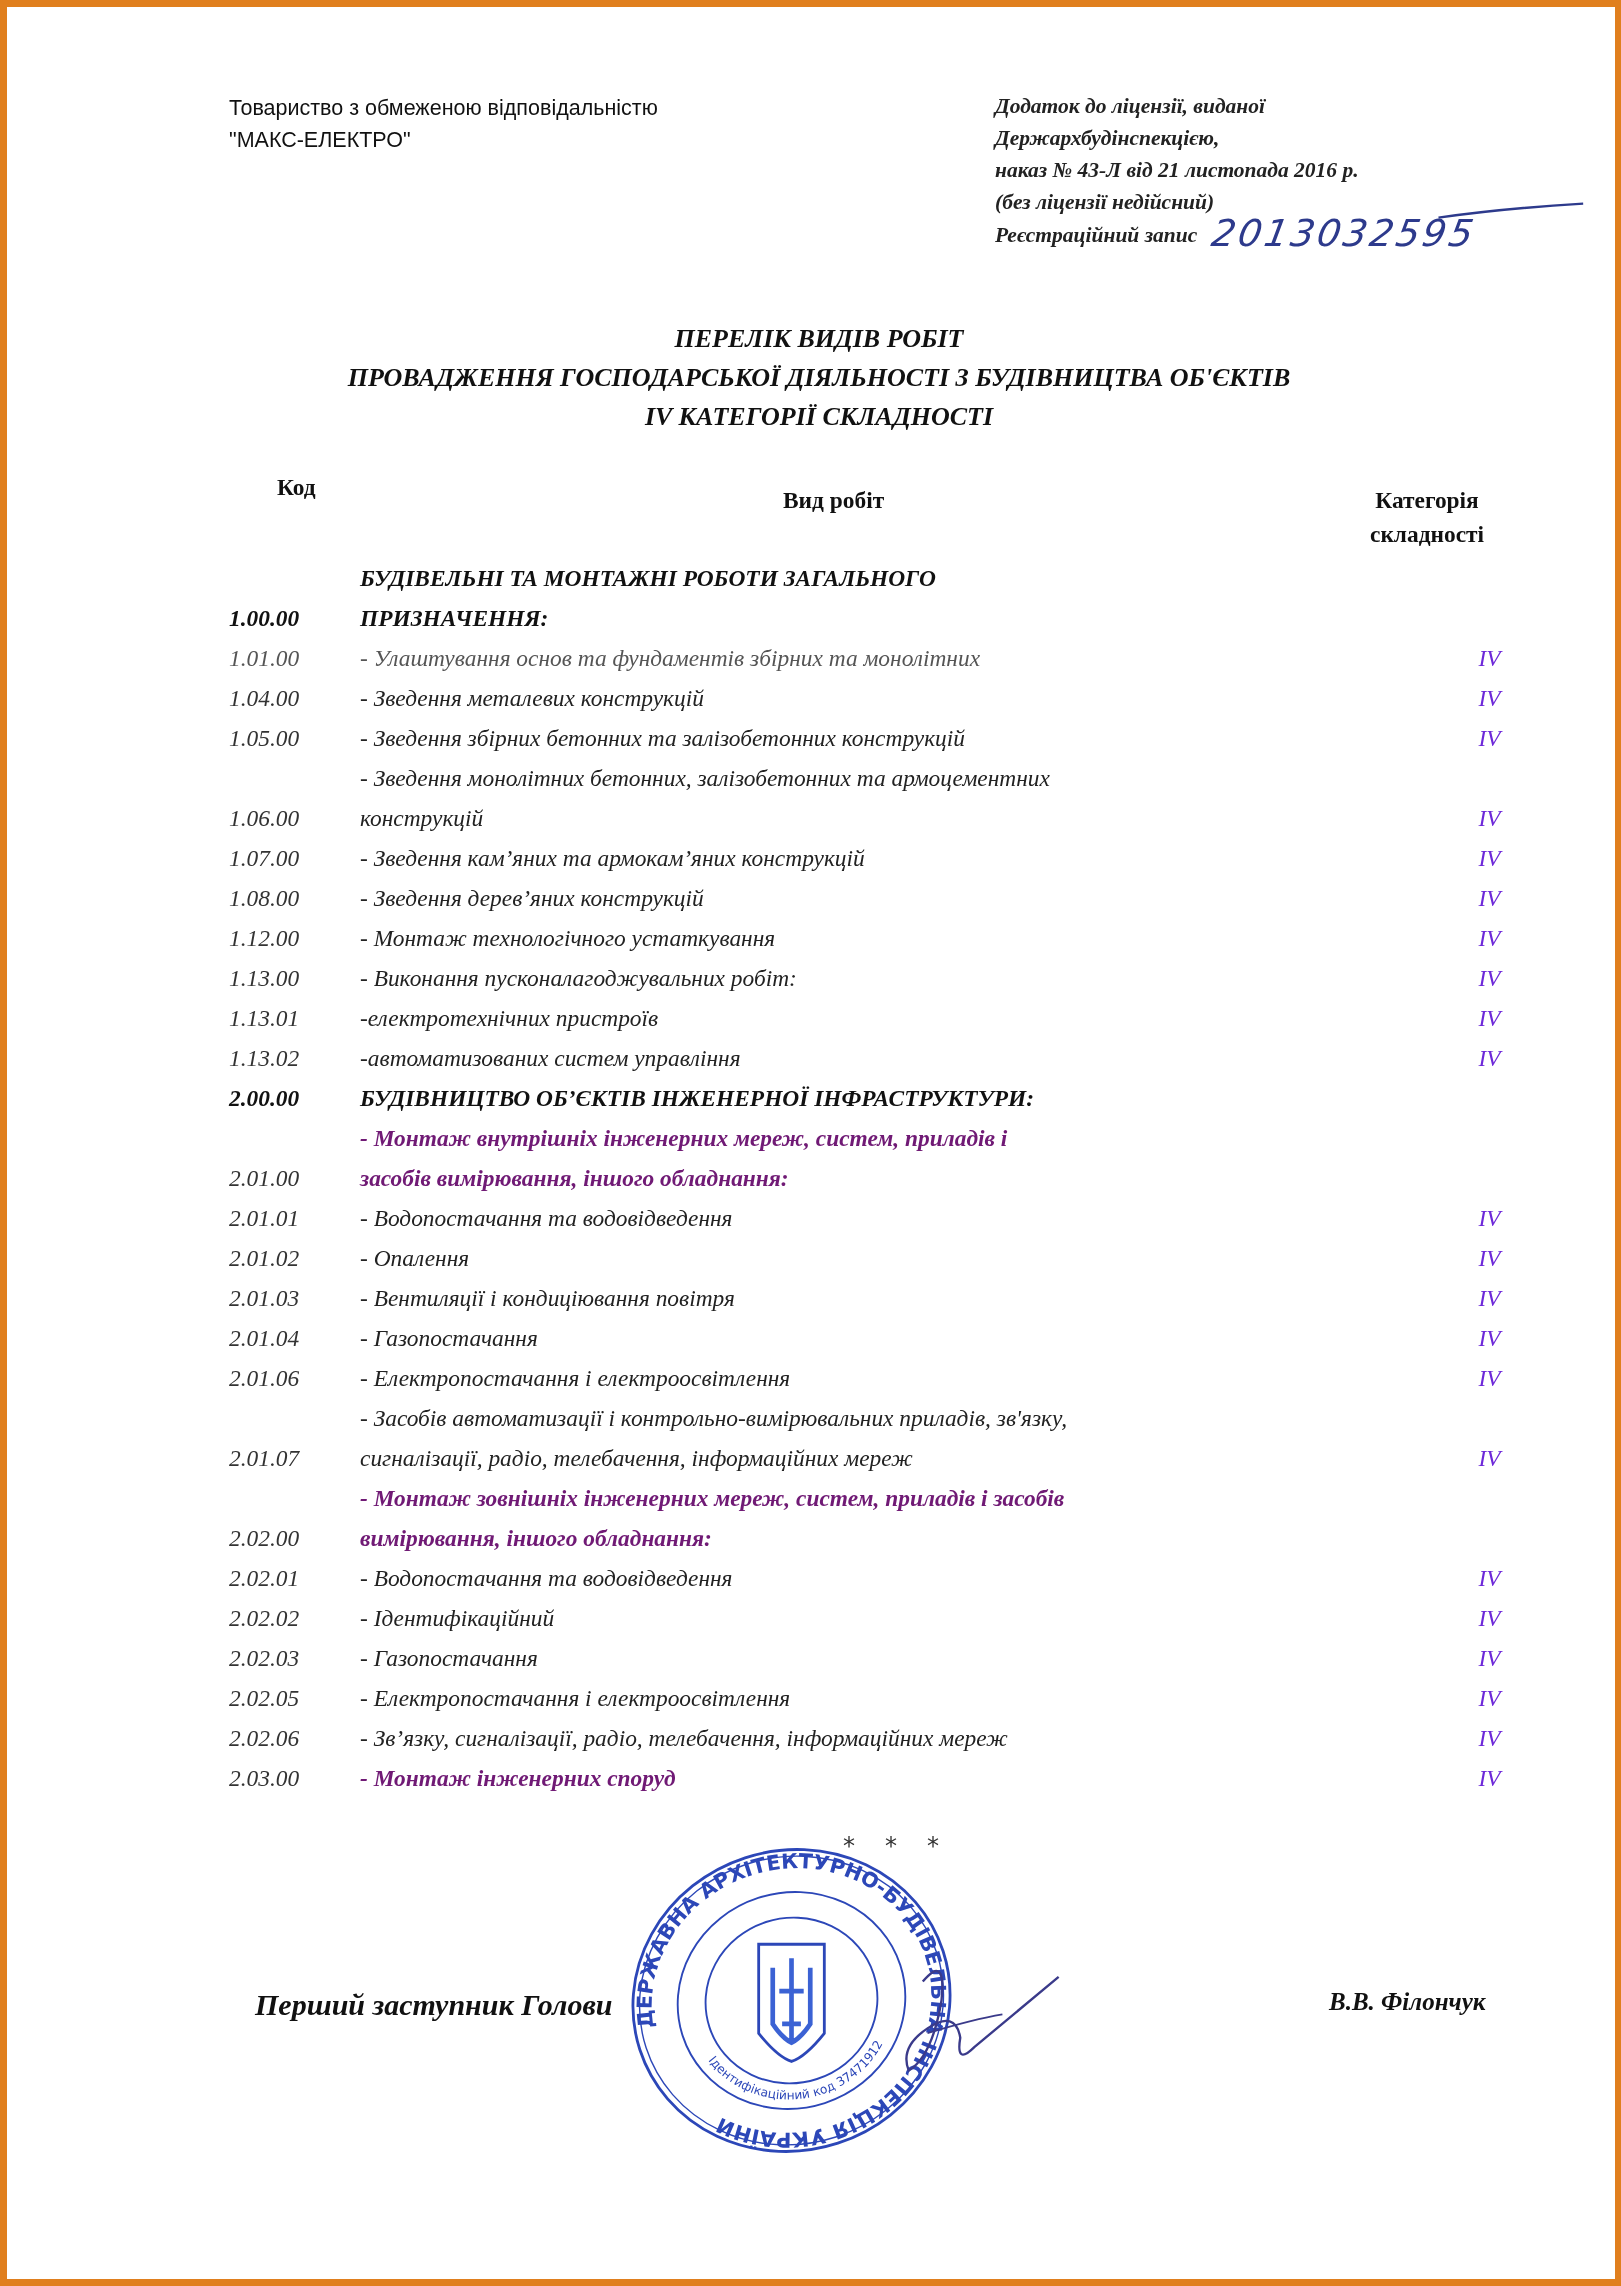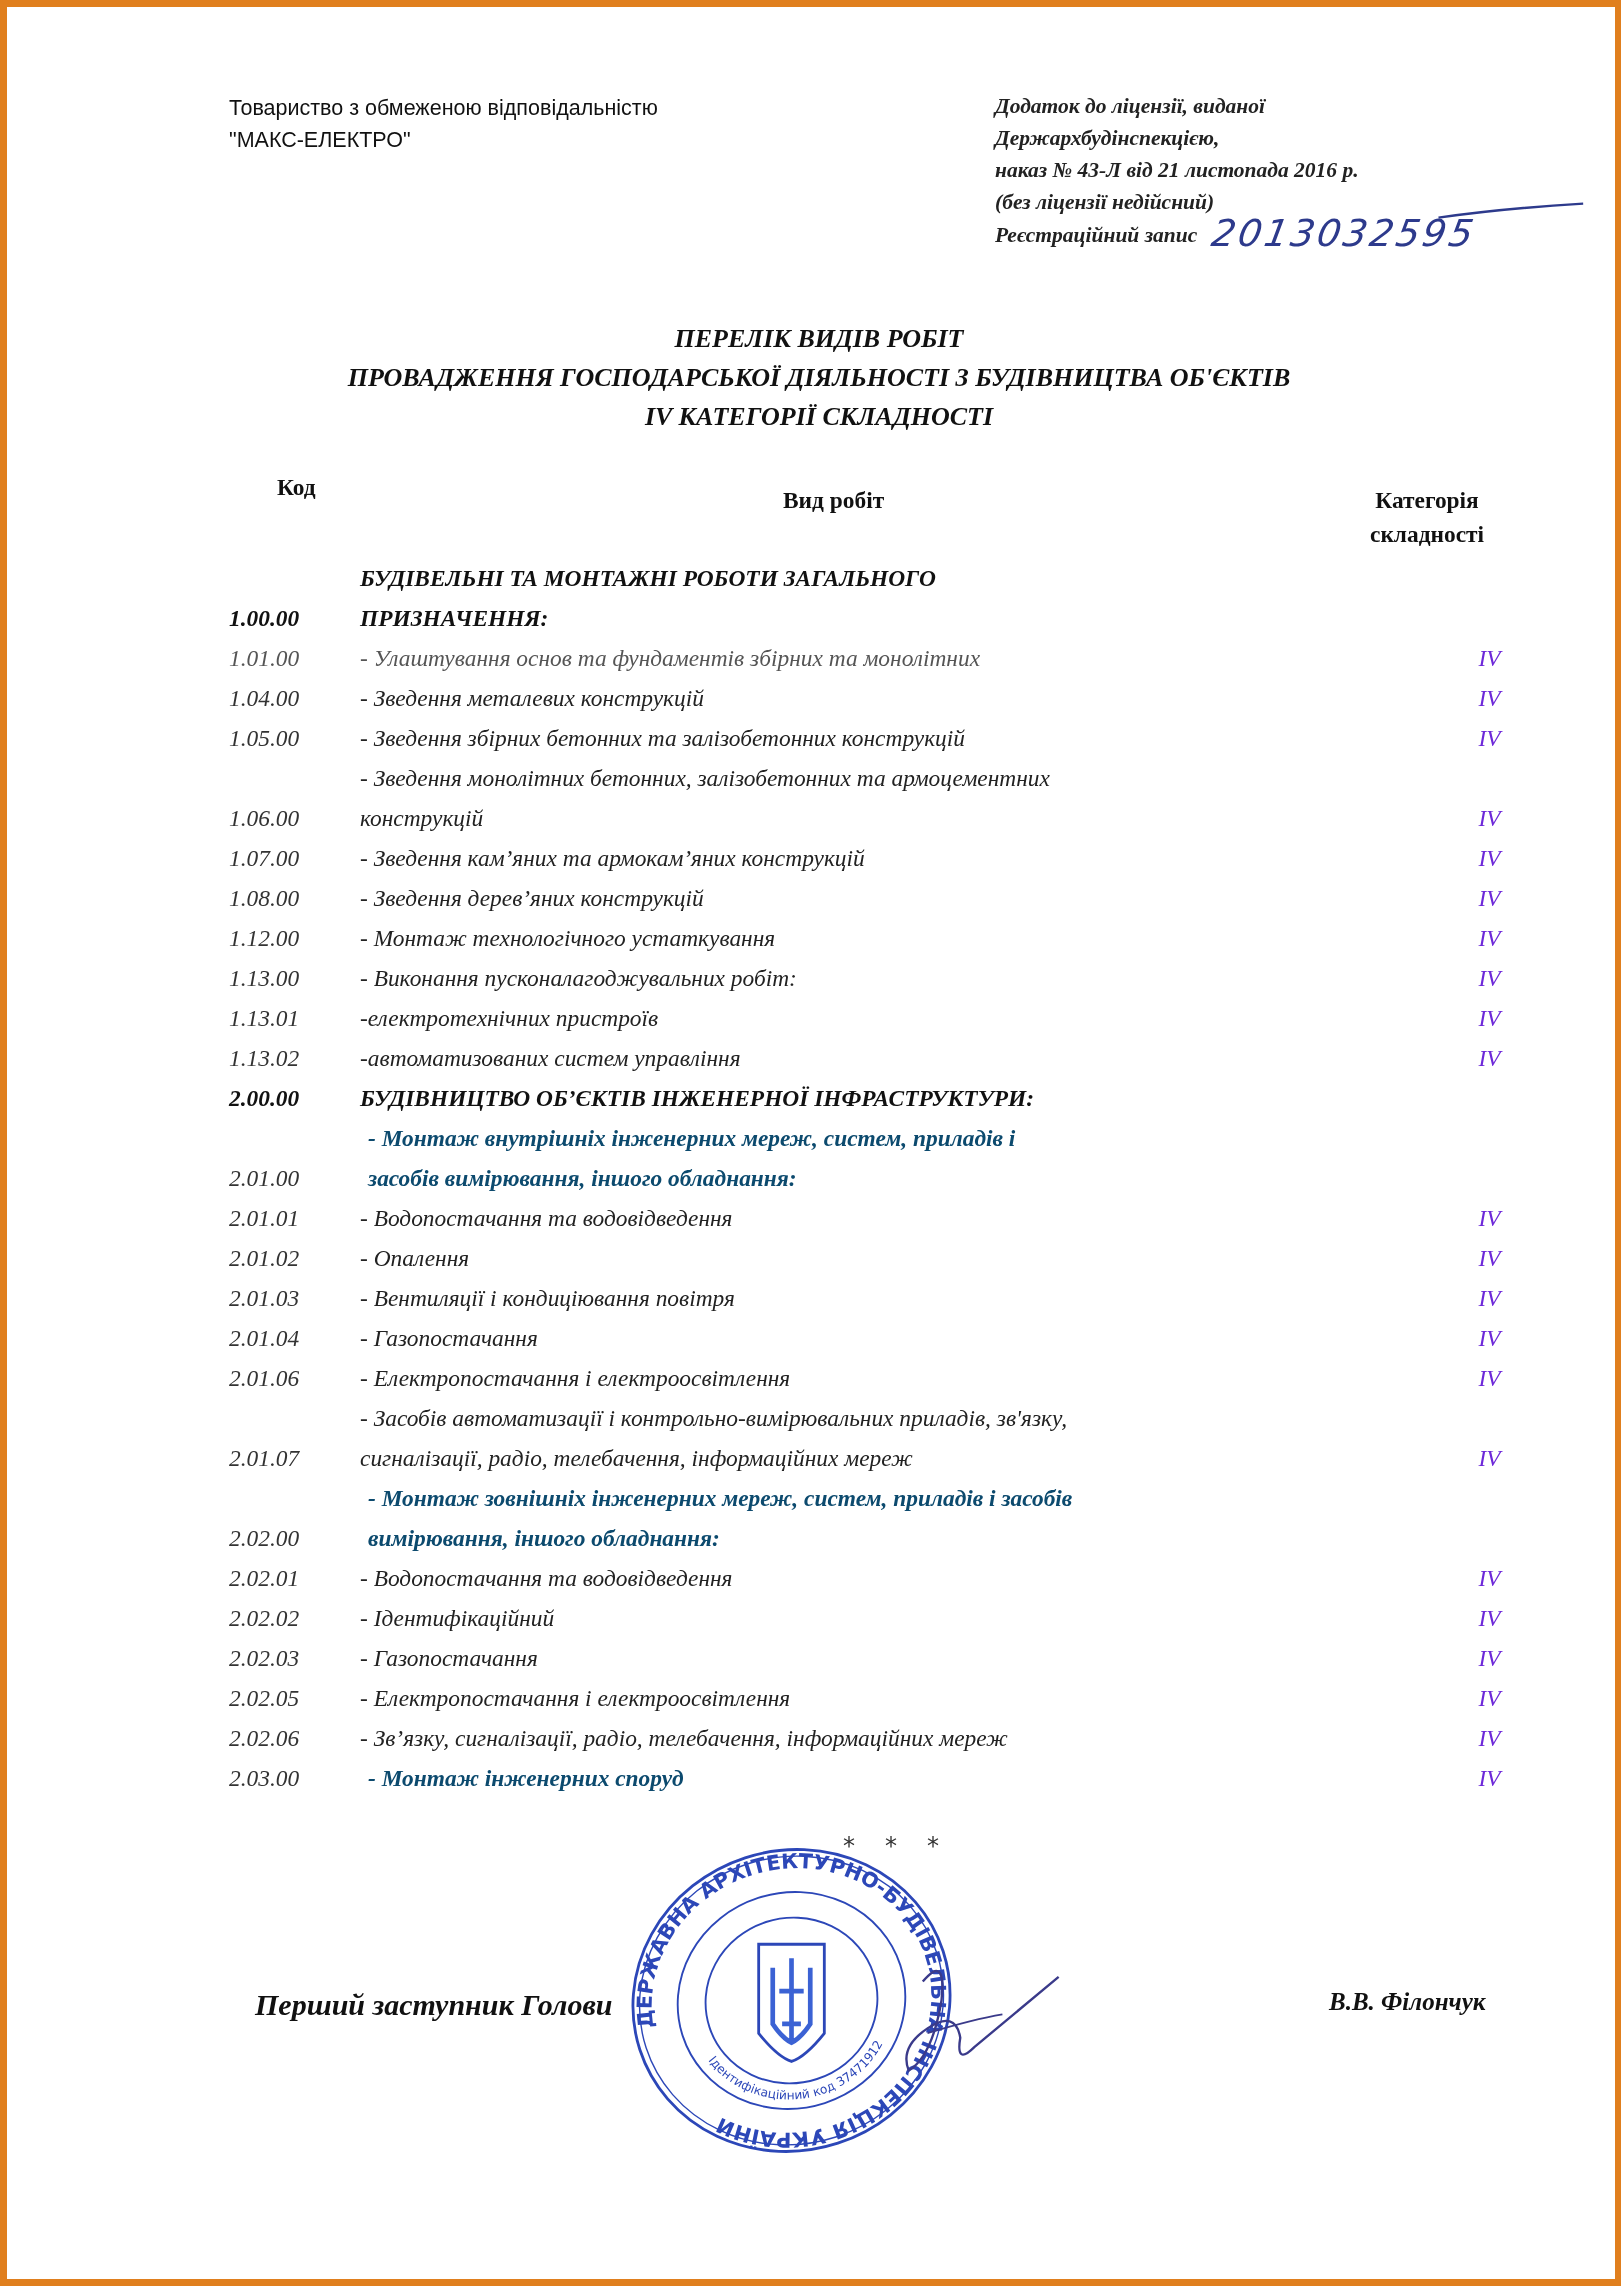--- a/index.html
+++ b/index.html
@@ -47,21 +47,21 @@
     .h-work { left: 783px; top: 483px; }
     .h-cat { left: 1370px; top: 483px; text-align: center; }
 
     .rows { position: absolute; left: 229px; top: 558px; width: 1312px; }
     .row { position: relative; display: flex; align-items: flex-end; font-size: 23.4px; line-height: 40px; color: #222; }
     .row .code { width: 131px; flex: 0 0 131px; font-style: italic; color: #333; }
     .row .text { flex: 1 1 auto; font-style: italic; }
     .row .cat { width: 103px; flex: 0 0 103px; font-style: italic; text-align: center; color: #6d28d9; }
     .row.section .code, .row.section .text { font-weight: bold; color: #111; }
     .row.section .text { text-transform: none; }
-    .row.sub-bold .text { font-weight: bold; color: #0c4a6e; margin-left: 8px; }
+    .row.sub-bold .text { font-weight: bold; color: #701a75; }
     .row.faded .code, .row.faded .text { color: #555; }
     .row .text div { white-space: nowrap; }
 
     .signature-title {
       position: absolute; left: 255px; top: 1988px; font-style: italic; font-weight: bold;
       font-size: 30px; color: #111; white-space: nowrap;
     }
     .signature-name {
       position: absolute; left: 1329px; top: 1988px; font-style: italic; font-weight: bold;
       font-size: 25px; color: #111; white-space: nowrap;

